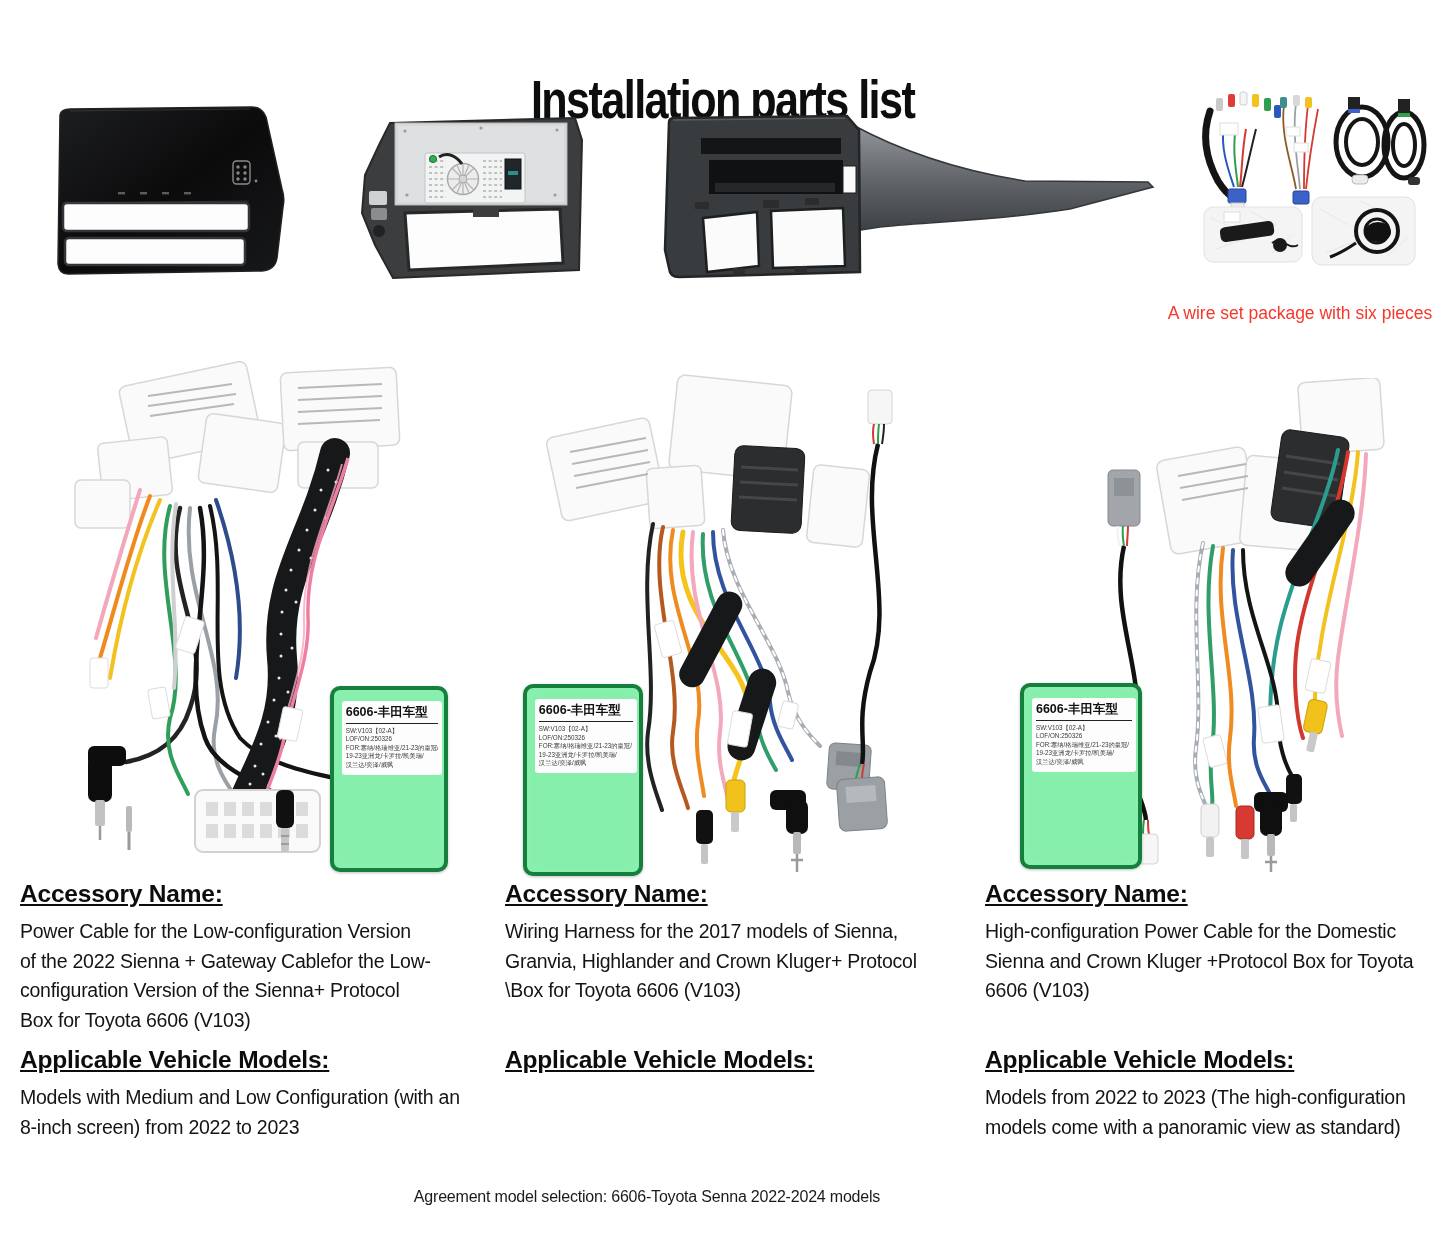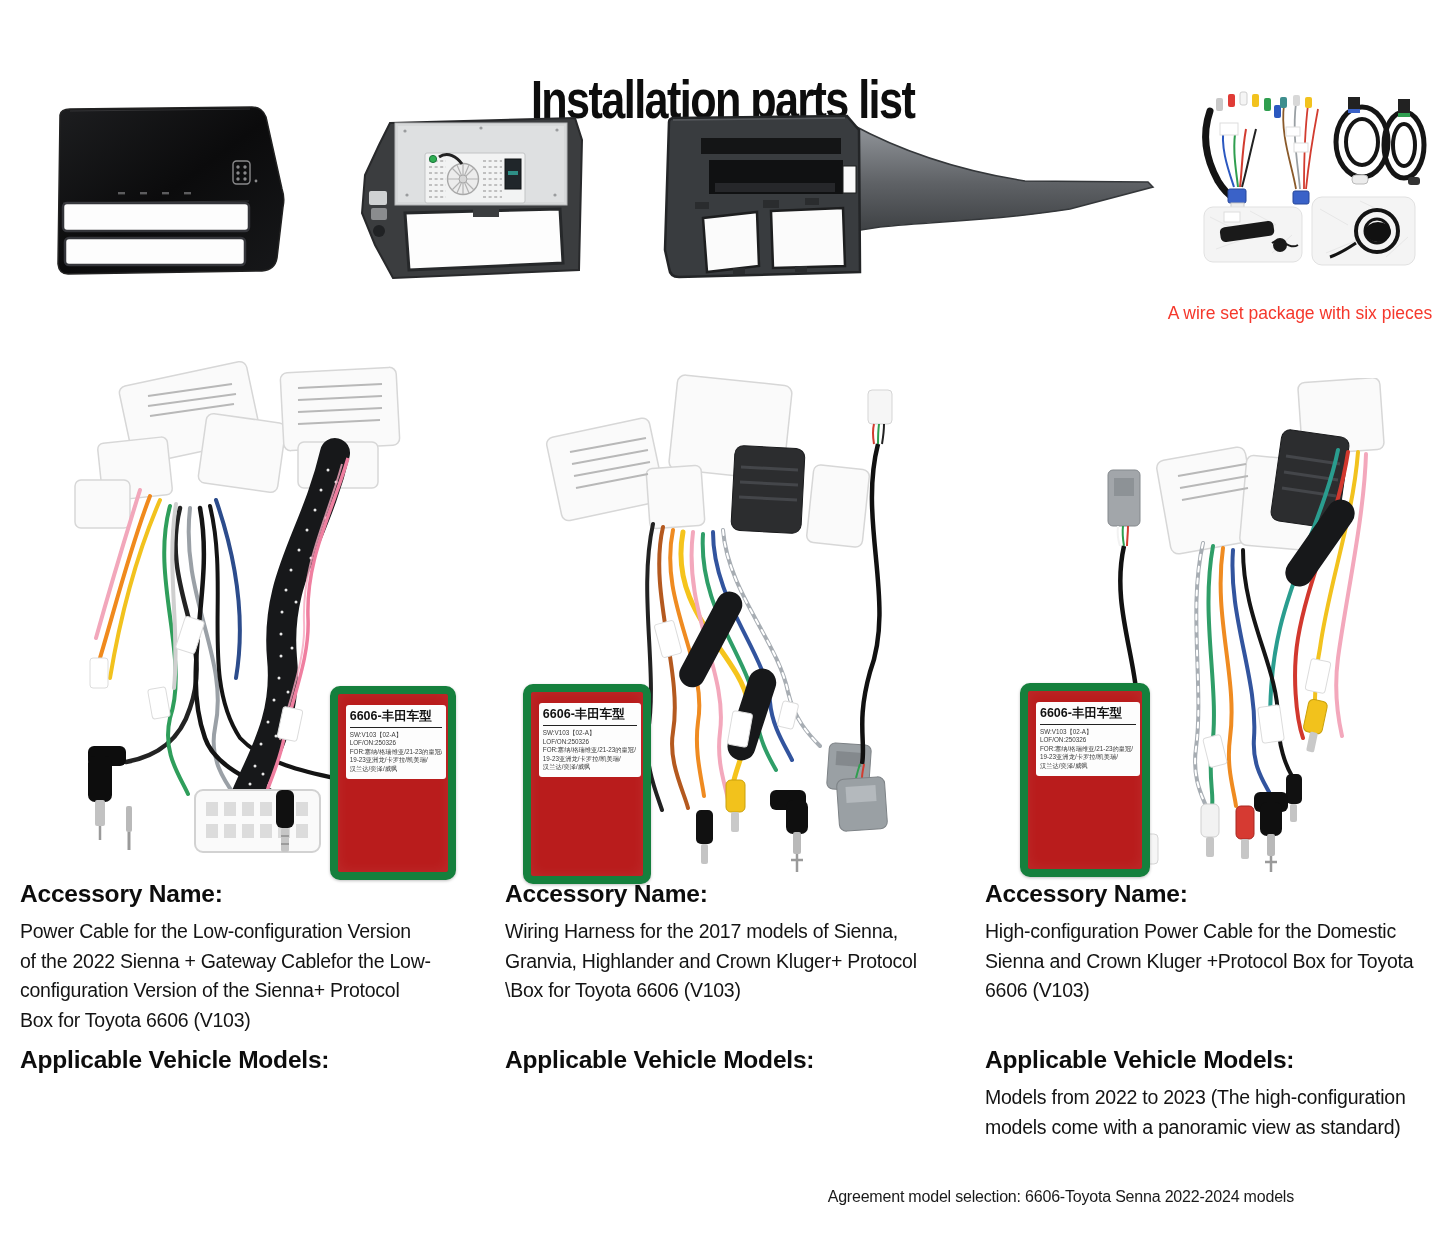--- a/index.html
+++ b/index.html
@@ -7,30 +7,30 @@
           font-family:"Liberation Sans", sans-serif;color:#111;}
   .abs{position:absolute;}
   .page-title{top:26px;left:0;width:1445px;text-align:center;margin-top:42px;}
   .page-title span{display:inline-block;font-size:54px;font-weight:bold;letter-spacing:-2px;
           transform:scaleX(.8);transform-origin:center;color:#0d0d0d;}
   .fig{overflow:visible;}
   .cap{color:#f5382c;text-align:center;white-space:pre-line;}
   .cap-big{font-size:26px;}
   .cap-small{font-size:17.5px;line-height:23px;}
   .col{width:492px;}
-  .col h2{margin:0;font-size:24.5px;font-weight:bold;letter-spacing:-0.2px;color:#0d0d0d;}
+  .col h2{margin:0;font-size:24.5px;font-weight:bold;letter-spacing:-0.2px;color:#0d0d0d;text-decoration:underline;}
   .col p{margin:9px 0 0 0;font-size:19.5px;line-height:29.5px;letter-spacing:-0.25px;
          white-space:pre-line;color:#141414;}
   .models-block{position:absolute;left:0;top:166px;width:100%;}
-  .footer-note{top:1188px;left:0;width:1294px;text-align:right;font-size:16px;
+  .footer-note{top:1188px;left:0;width:1294px;text-align:center;font-size:16px;
          letter-spacing:-0.2px;color:#1a1a1a;}
   
-  .pbox{position:absolute;background:#b91c1c;border-radius:10px;
+  .pbox{position:absolute;background:#86efac;border-radius:10px;
         box-shadow:inset 0 0 14px rgba(255,255,255,.07), 0 1px 3px rgba(0,0,0,.25);
-        border:8px solid #15803d;}
+        border:4px solid #15803d;}
   .pbox-label{position:absolute;left:7%;top:6%;width:84%;background:#fdfdfd;border-radius:3px;
         padding:3px 4px 5px 4px;}
   .pbox-title{font-size:12.5px;font-weight:bold;color:#111;border-bottom:1.6px solid #222;
         padding-bottom:2px;margin-bottom:3px;white-space:nowrap;overflow:hidden;}
   .pbox-line{font-size:6.3px;line-height:8.6px;color:#3a3a3a;white-space:nowrap;overflow:hidden;}
   svg{display:block;}
 </style>
 </head>
 <body>
 
@@ -500,20 +500,22 @@
   </div>
 
   <div class="abs col" style="left:20px;top:880px;height:300px;">
     <h2>Accessory Name:</h2>
     <p>Power Cable for the Low-configuration Version
 of the 2022 Sienna + Gateway Cablefor the Low-
 configuration Version of the Sienna+ Protocol
 Box for Toyota 6606 (V103)</p>
     <div class="models-block">
       <h2>Applicable Vehicle Models:</h2>
+      <p>Models with Medium and Low Configuration (with an
+8-inch screen) from 2022 to 2023</p>
     </div>
   </div>
 
   <div class="abs col" style="left:505px;top:880px;height:300px;width:488px;">
     <h2>Accessory Name:</h2>
     <p>Wiring Harness for the 2017 models of Sienna,
 Granvia, Highlander and Crown Kluger+ Protocol
 \Box for Toyota 6606 (V103)</p>
     <div class="models-block">
       <h2>Applicable Vehicle Models:</h2>

